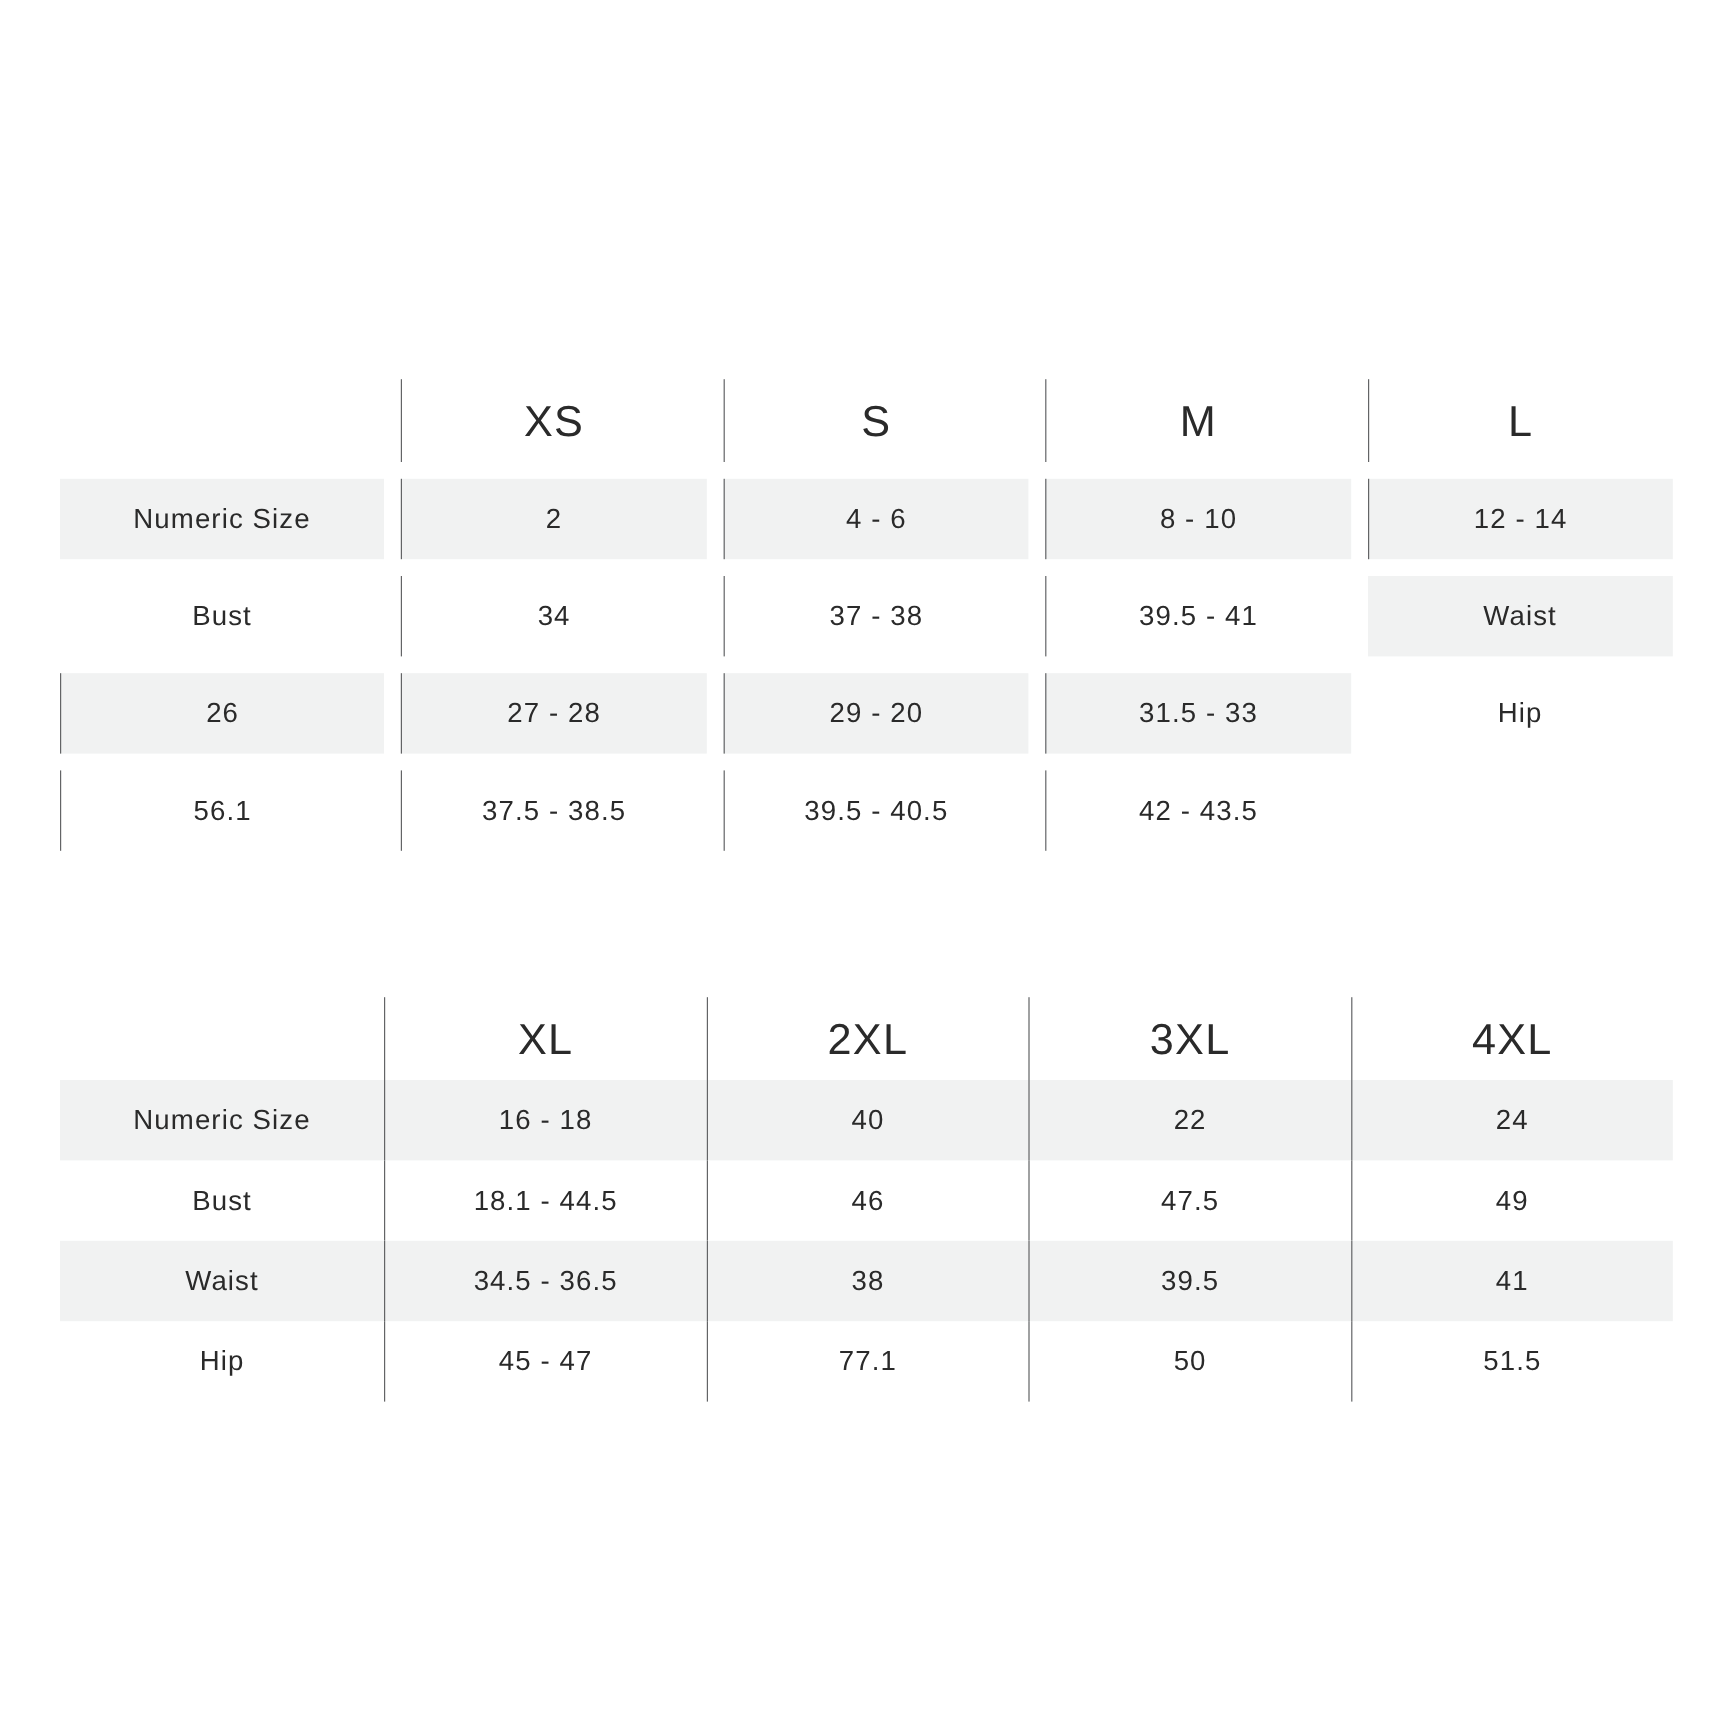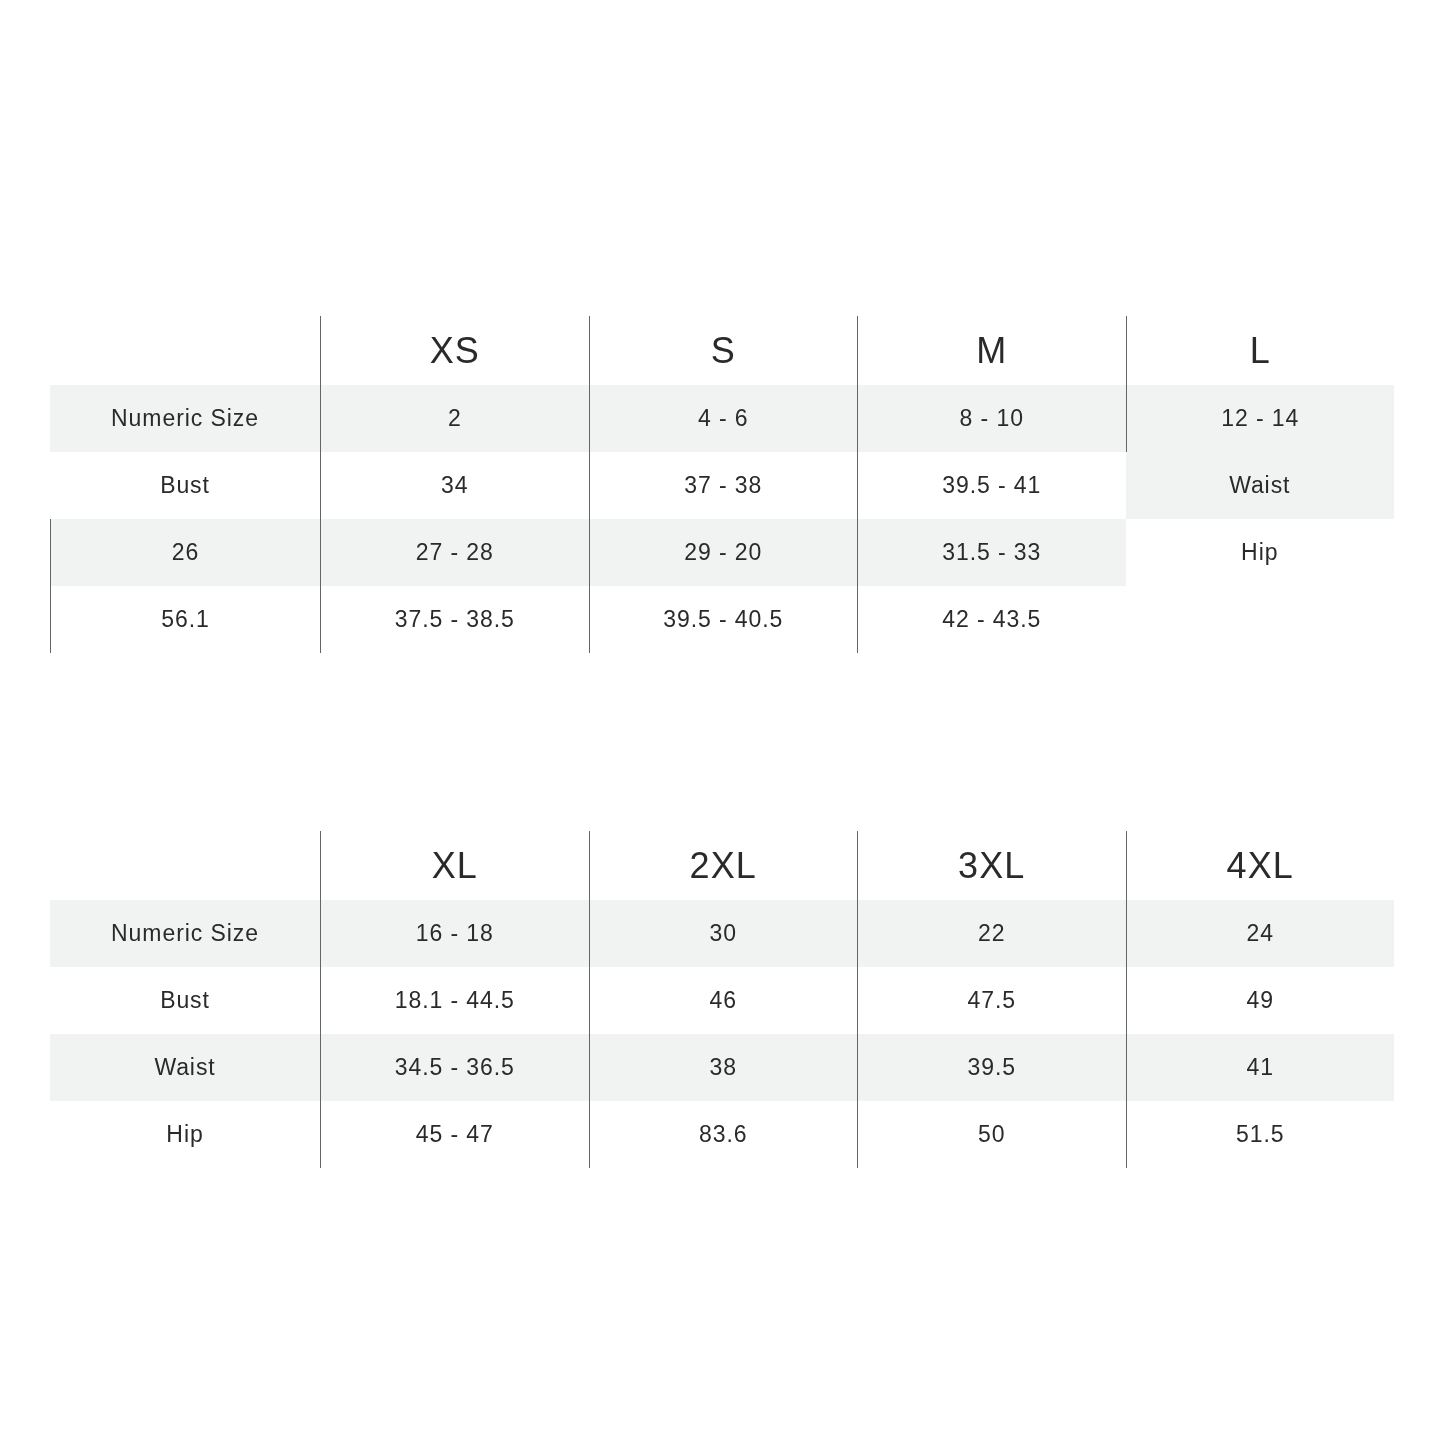--- a/index.html
+++ b/index.html
@@ -19,21 +19,21 @@
     overflow: hidden;
   }
   .size-table {
     position: absolute;
     left: 50px;
     width: 1344px;
     display: grid;
     grid-template-columns: 270px repeat(4, 1fr);
     grid-template-rows: 69px repeat(4, 67px);
   }
-  .t1 { top: 316px; }
+  .t1 { top: 316px; gap: 14px; }
   .t2 { top: 831px; }
   .cell {
     display: flex;
     align-items: center;
     justify-content: center;
     font-size: 23px;
     letter-spacing: 0.04em;
     color: var(--text, #2a2a2a);
     white-space: nowrap;
   }
@@ -88,36 +88,36 @@
 
   <div class="size-table t2">
     <div class="cell"></div>
     <div class="cell head vline">XL</div>
     <div class="cell head vline">2XL</div>
     <div class="cell head vline">3XL</div>
     <div class="cell head vline">4XL</div>
 
     <div class="cell stripe">Numeric Size</div>
     <div class="cell stripe vline">16 - 18</div>
-    <div class="cell stripe vline">30</div>
+    <div class="cell stripe vline">40</div>
     <div class="cell stripe vline">22</div>
     <div class="cell stripe vline">24</div>
 
     <div class="cell">Bust</div>
     <div class="cell vline">18.1 - 44.5</div>
     <div class="cell vline">46</div>
     <div class="cell vline">47.5</div>
     <div class="cell vline">49</div>
 
     <div class="cell stripe">Waist</div>
     <div class="cell stripe vline">34.5 - 36.5</div>
     <div class="cell stripe vline">38</div>
     <div class="cell stripe vline">39.5</div>
     <div class="cell stripe vline">41</div>
 
     <div class="cell">Hip</div>
     <div class="cell vline">45 - 47</div>
-    <div class="cell vline">83.6</div>
+    <div class="cell vline">77.1</div>
     <div class="cell vline">50</div>
     <div class="cell vline">51.5</div>
   </div>
 
 </div>
 
 </body></html>

